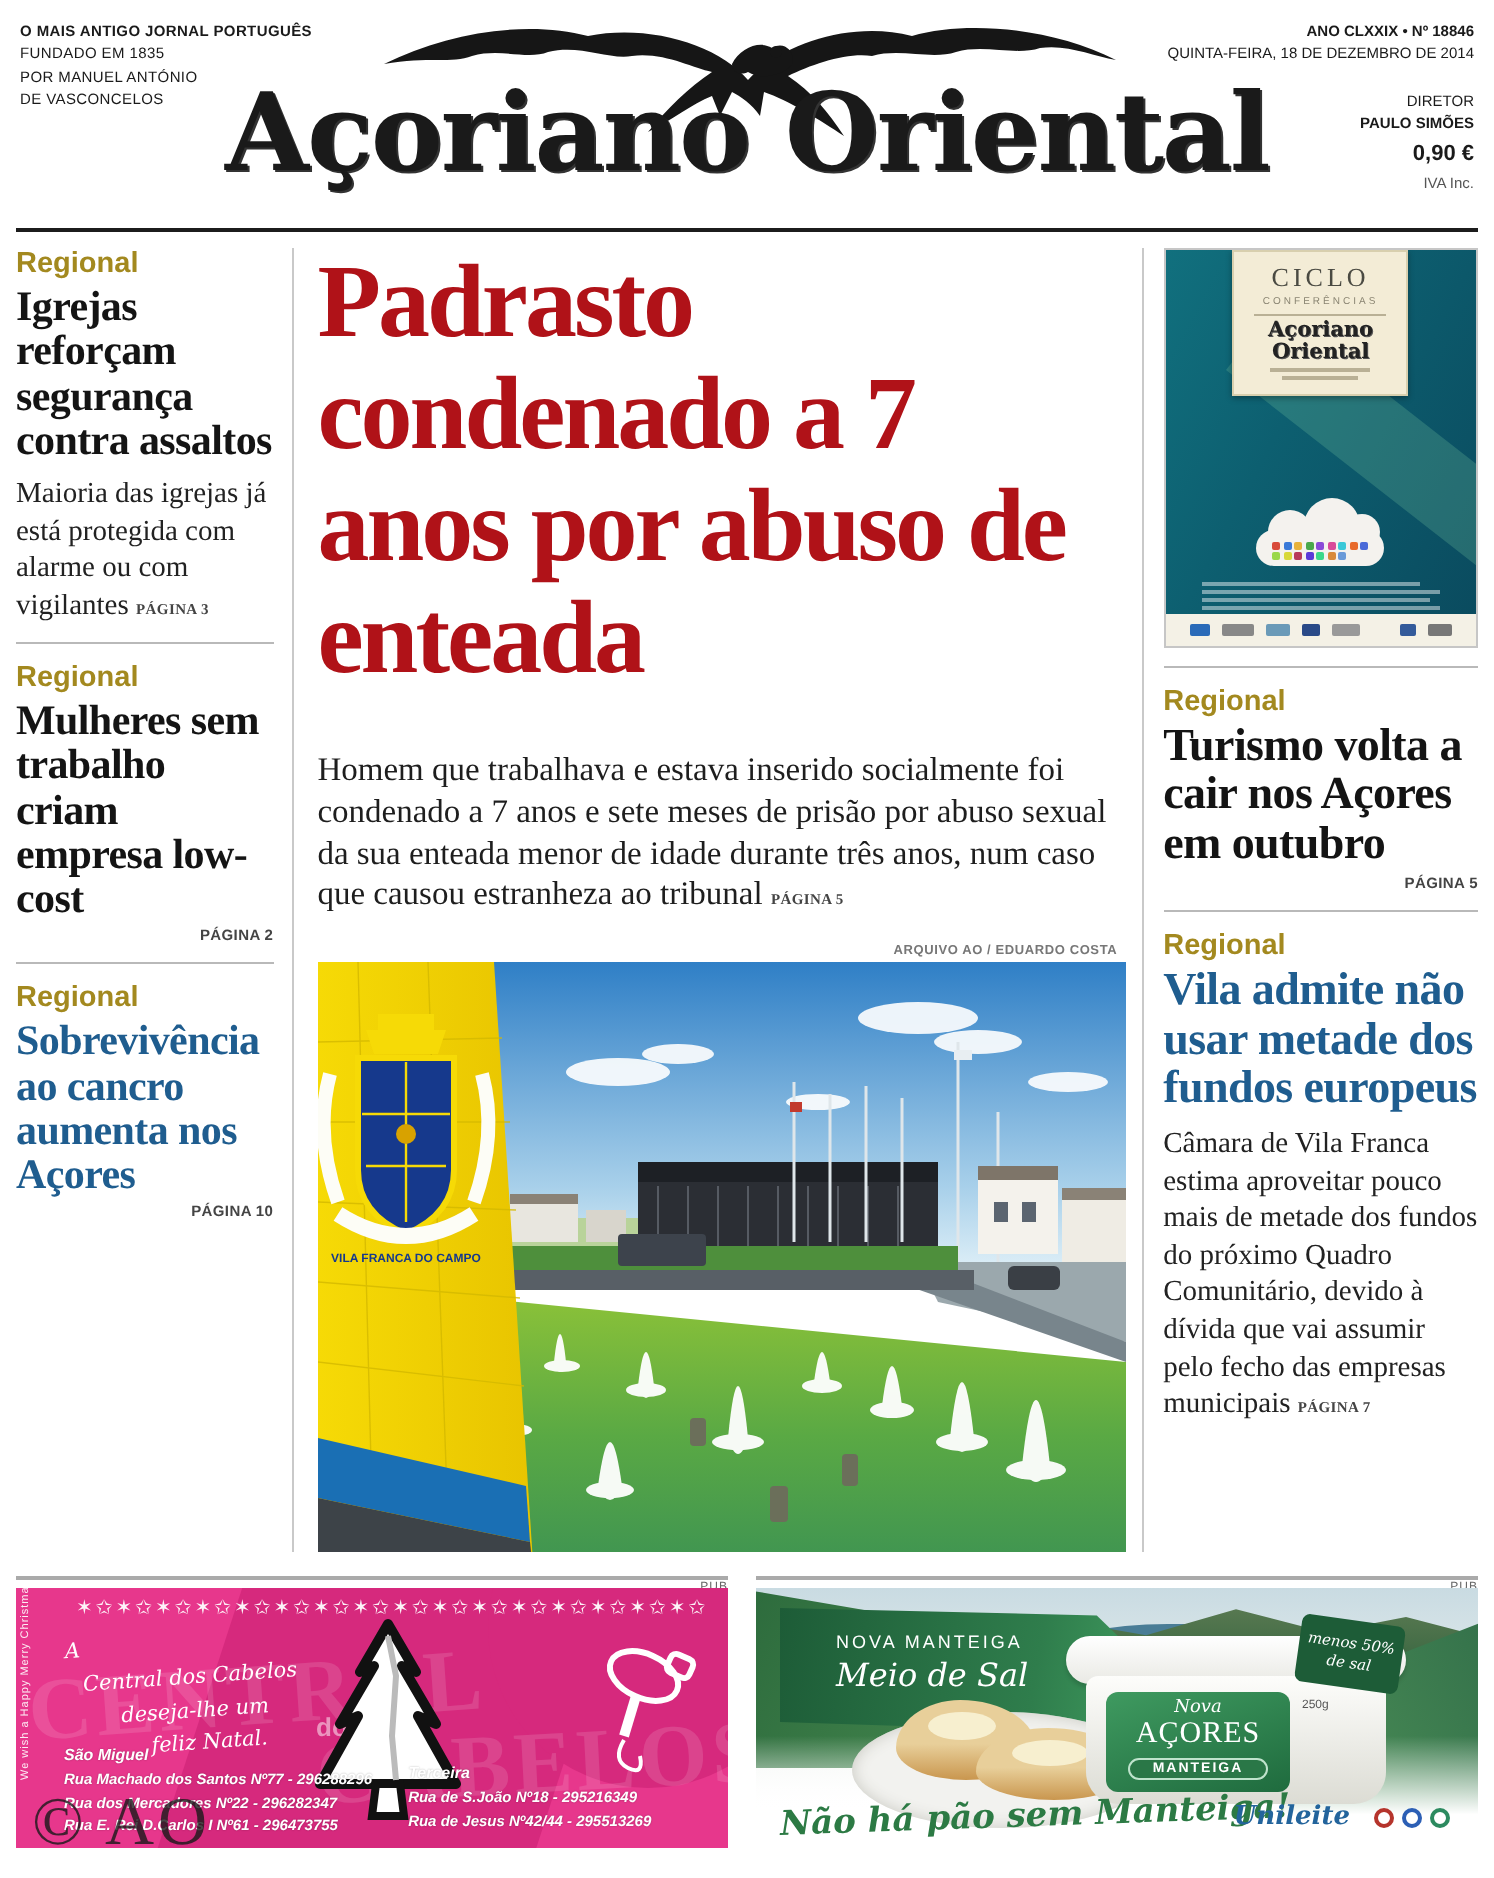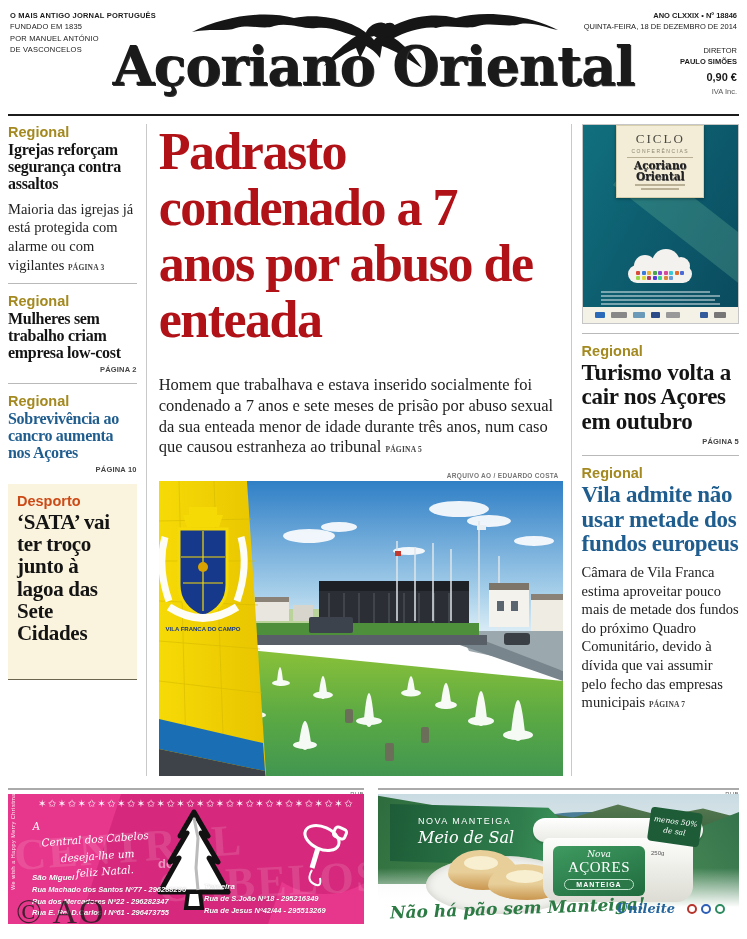--- a/index.html
+++ b/index.html
@@ -30,21 +30,21 @@
 
   
   .content{display:flex;margin:8px 8px 0;height:652px}
   .col-left{width:140px;padding-right:9px;border-right:1px solid #c9c9c9;overflow:hidden}
   .col-main{width:428px;padding:0 12px;overflow:hidden}
   .col-right{width:170px;padding-left:10px;border-left:1px solid #c9c9c9;overflow:hidden}
 
   .kicker{font-size:14.5px;font-weight:bold;color:#a3891f;margin-bottom:2px}
   .kicker.sport{color:#cc4a16}
   .hl{font-family:"Liberation Serif","DejaVu Serif",serif;font-weight:bold;
-    font-size:16px;line-height:1.06;letter-spacing:-.3px;color:#141414;cursor:pointer}
+    font-size:21px;line-height:1.06;letter-spacing:-.3px;color:#141414;cursor:pointer}
   .hl.blue{color:#1f5d8f}
   .deck{font-family:"Liberation Serif","DejaVu Serif",serif;font-size:14.5px;line-height:1.28;color:#222;margin-top:7px}
   .pageref{font-size:7.5px;font-weight:bold;color:#444;letter-spacing:.2px;white-space:nowrap}
   .pageref-right{display:block;text-align:right;margin-top:3px}
   .divider{border:none;border-top:1px solid #b9b9b9;margin:9px 0}
 
   .sport-box{background:#faf3de;border-bottom:1px solid #6b6550;margin-top:10px;padding:9px 9px 12px;height:196px}
   .sport-box .hl{font-size:21px}
 
   
@@ -186,25 +186,20 @@
       <div class="kicker">Regional</div>
       <h2 class="hl">Mulheres sem trabalho criam empresa low-cost</h2>
       <span class="pageref pageref-right">PÁGINA 2</span>
     </div>
     <hr class="divider">
     <div>
       <div class="kicker">Regional</div>
       <h2 class="hl blue">Sobrevivência ao cancro aumenta nos Açores</h2>
       <span class="pageref pageref-right">PÁGINA 10</span>
     </div>
-    <div class="sport-box">
-      <div class="kicker sport">Desporto</div>
-      <h2 class="hl">‘SATA’ vai ter troço junto à lagoa das Sete Cidades</h2>
-
-    </div>
   </div>
 
   <div class="col-main">
     <h1 class="lead-hl">Padrasto condenado a 7 anos por abuso de enteada</h1>
     <p class="lead-deck"><span>Homem que trabalhava e estava inserido socialmente foi condenado a 7 anos e sete meses de prisão por abuso sexual da sua enteada menor de idade durante três anos, num caso que causou estranheza ao tribunal </span><span class="pageref">PÁGINA 5</span></p>
     <span class="photo-credit">ARQUIVO AO / EDUARDO COSTA</span>
 
     <svg class="photo" viewBox="0 0 404 308" preserveAspectRatio="none">
       <defs>
         <linearGradient id="sky" x1="0" y1="0" x2="0" y2="1">

